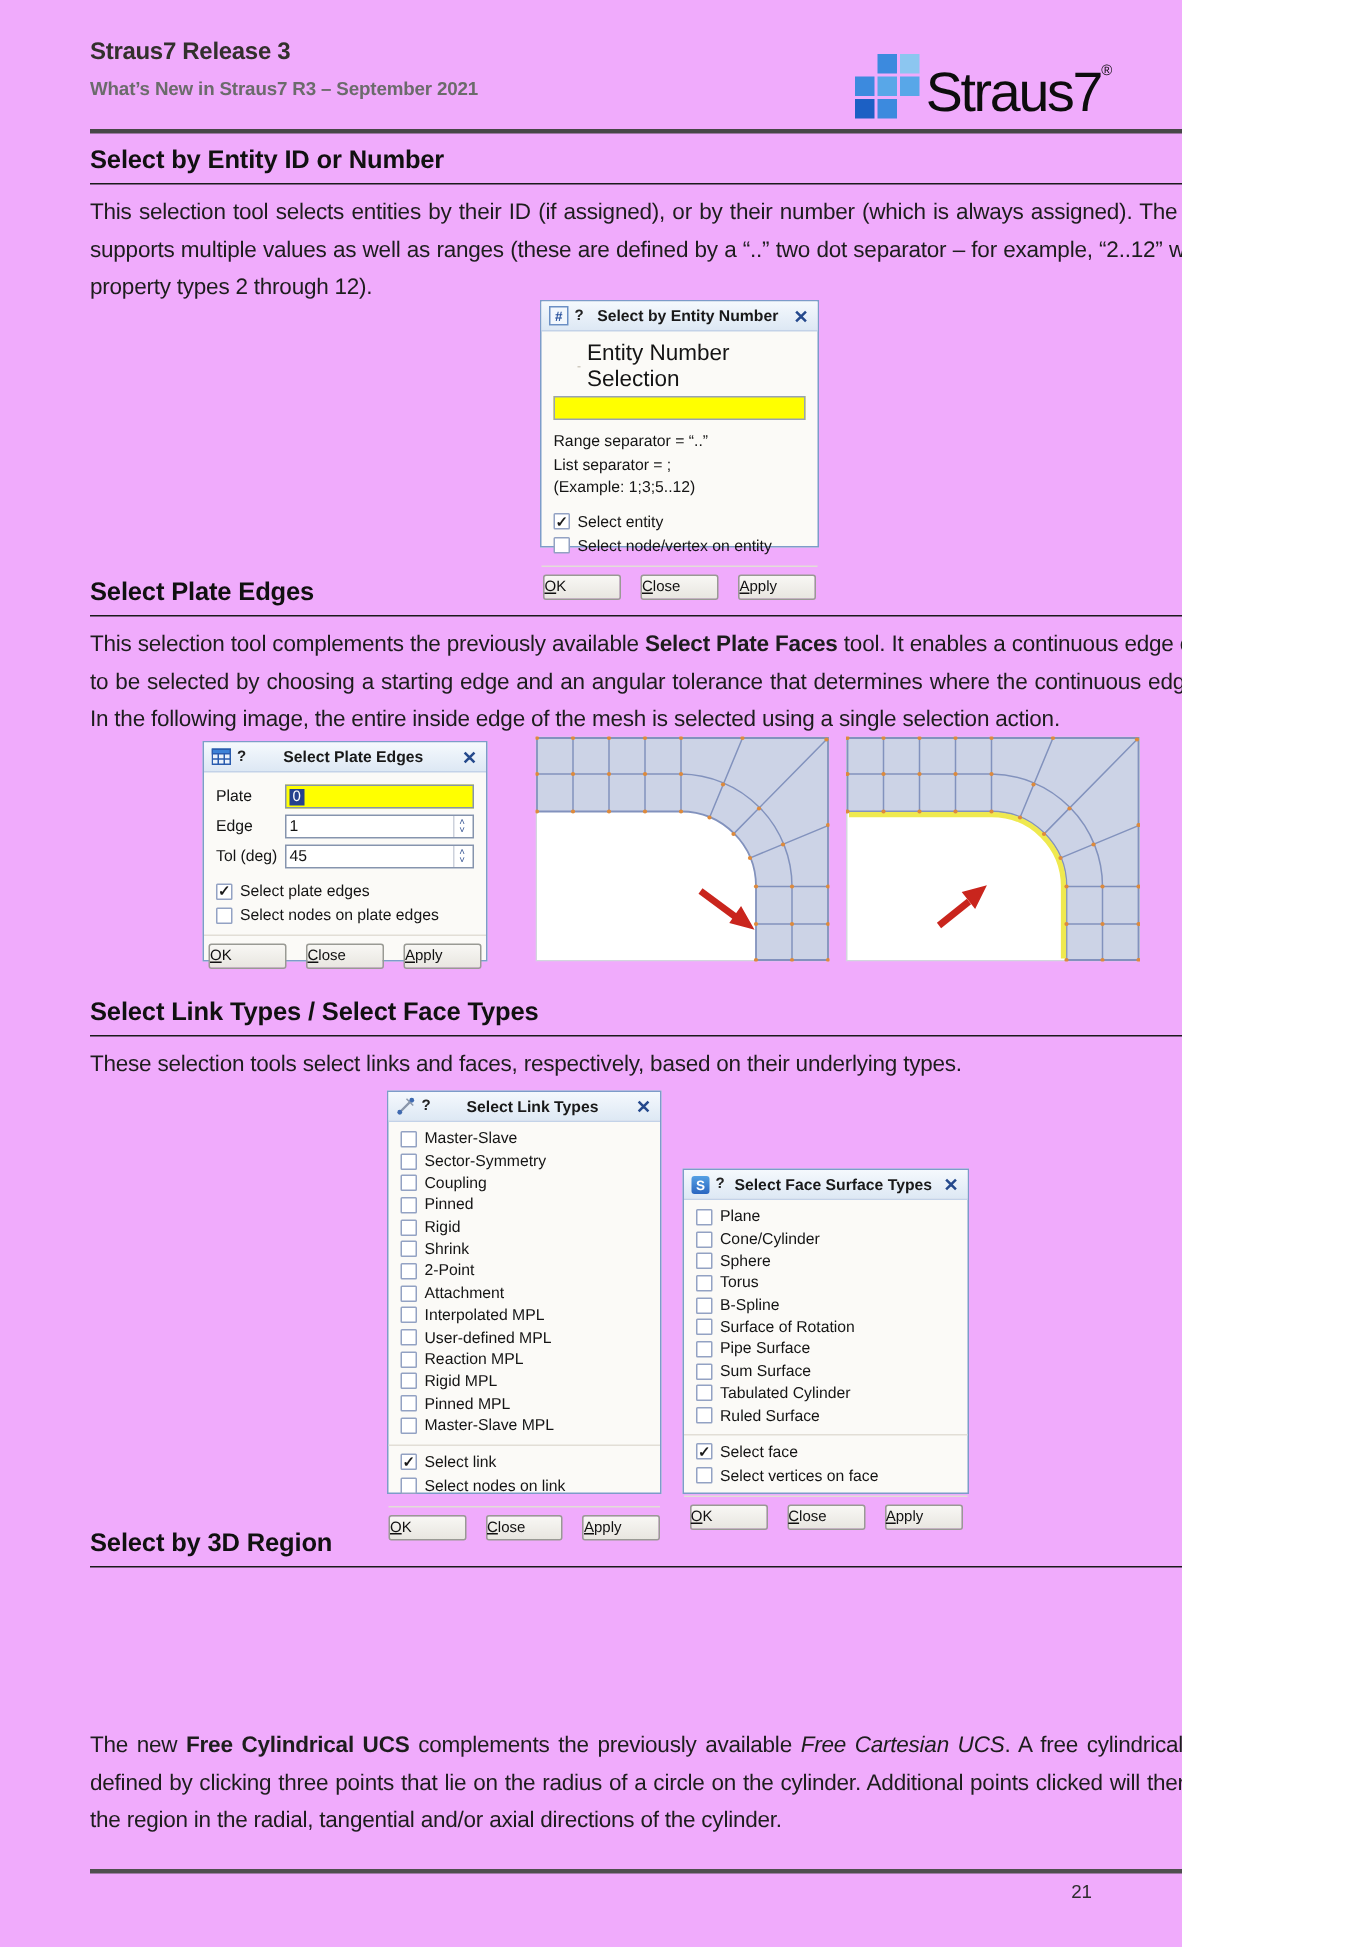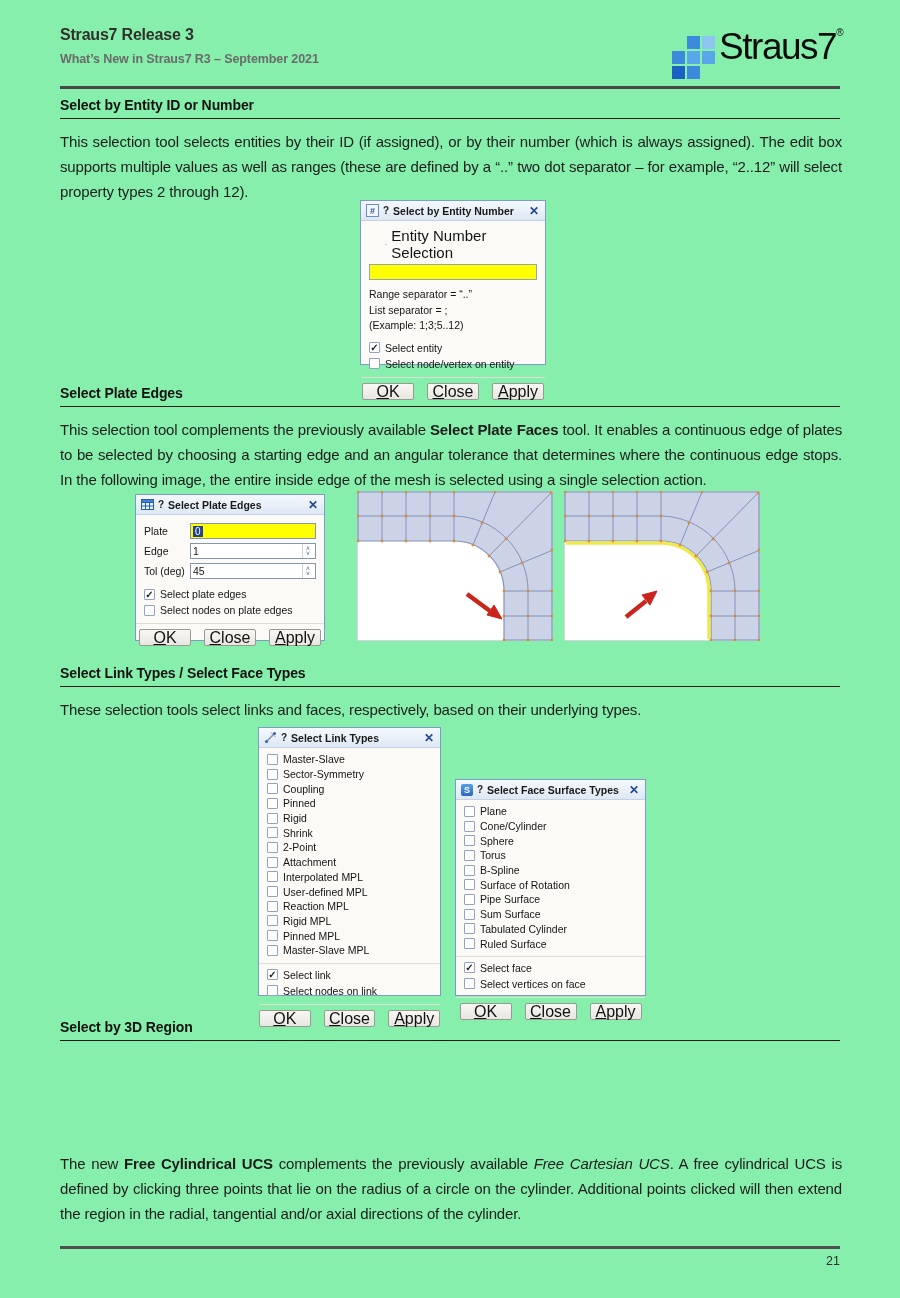--- a/index.html
+++ b/index.html
@@ -1,62 +1,62 @@
 <!DOCTYPE html>
 <html><head>
 <meta charset="utf-8">
 <style>
   * { margin:0; padding:0; box-sizing:border-box; }
   html,body { background:#ffffff; }
   .page {
-    position:relative; width:900px; height:1298px; background:#86efac;
+    position:relative; width:788px; height:1298px; background:#f0abfc;
     font-family:"Liberation Sans", sans-serif; color:#1d1d1d; overflow:hidden;
   }
   
   .hdr-title { position:absolute; left:60px; top:26px; font-size:16px; font-weight:bold; color:#32302c; letter-spacing:-0.2px; }
   .hdr-sub   { position:absolute; left:60px; top:52px; font-size:12.5px; color:#6b6b6b; letter-spacing:-0.1px;font-weight:bold; }
   .hdr-rule  { position:absolute; left:60px; top:86px; width:780px; height:2.5px; background:#474747; }
-  .logo { position:absolute; top:28px; right:58px; display:flex; align-items:flex-start; }
+  .logo { position:absolute; top:28px; right:48px; display:flex; align-items:flex-end; }
   .lgrid { position:relative; width:44px; height:44px; margin:8px 3px 0 0; }
   .lsq { position:absolute; width:13px; height:13px; }
   .logotype { font-size:37px; color:#0d0d0d; letter-spacing:-1.5px; line-height:1; }
   .logoreg { font-size:10px; vertical-align:top; color:#0d0d0d; }
   
-  .sec-h { position:absolute; left:60px; width:780px; font-size:14px; font-weight:bold; color:#111;
+  .sec-h { position:absolute; left:60px; width:780px; font-size:17px; font-weight:bold; color:#111;
            padding-bottom:5px; border-bottom:1.6px solid #1a1a1a; letter-spacing:-0.1px; }
   .para  { position:absolute; left:60px; width:782px; font-size:15px; line-height:25px;
            text-align:justify; color:#1d1d1d; letter-spacing:-0.15px; }
   .para .b { font-weight:bold; }
   .para .i { font-style:italic; }
   
   .ftr-rule { position:absolute; left:60px; top:1246px; width:780px; height:2.5px; background:#4f4f4f; }
   .pageno   { position:absolute; right:60px; top:1254px; font-size:12.5px; color:#2e2e2e; }
   
   .dlg { position:absolute; background:#fbfaf7; border:1px solid #7d9cc9; font-size:10.5px; color:#141414; }
   .tb  { height:20px; display:flex; align-items:center; gap:4px; padding:0 5px;
          background:linear-gradient(#f5f9fd,#dde8f4); border-bottom:1px solid #c3d2e8; }
-  .tb .ttl { flex:1; text-align:left; font-weight:bold; font-size:10.5px; color:#191919; }
+  .tb .ttl { flex:1; text-align:center; font-weight:bold; font-size:10.5px; color:#191919; }
   .tb .q { font-weight:bold; color:#222; font-size:10px; }
   .tb .x { color:#25498c; font-weight:bold; font-size:12px; line-height:1; padding:0 1px; cursor:default; }
   .hashic { width:13px; height:13px; border:1px solid #6b8fc4; background:#f2f7fd; color:#27509b;
             font-weight:bold; font-size:9px; display:flex; align-items:center; justify-content:center; flex:none; }
   .sic { width:12px; height:12px; background:linear-gradient(#55a0e4,#2a66c0); color:#fff; font-weight:bold;
          font-size:9px; text-align:center; line-height:12px; border-radius:2px; flex:none; }
   .grp { display:flex; align-items:center; gap:4px; margin:6px 24px 2px; font-size:15px; }
   .grp::before { content:""; width:3px; border-top:1px solid #cfcac0; }
   .grp::after  { content:""; flex:1;  border-top:1px solid #cfcac0; }
   .yinput { margin:3px 8px 7px; height:16px; background:#ffff00; border:1px solid #98a2b4; }
   .iline { margin:0 8px; height:15.5px; line-height:15.5px; }
   .cbrow { display:flex; align-items:center; gap:5px; margin:0 8px; height:16px; }
   .cb { width:11px; height:11px; background:#fff; border:1px solid #93a2c3; border-radius:1px; flex:none;
         display:flex; align-items:center; justify-content:center; font-size:10px; font-weight:bold; color:#1b1b1b; }
   .btnrow { display:flex; justify-content:center; gap:13px; padding:5px 0 0; border-top:1px solid #e2ded6; margin-top:5px; }
-  .btn { display:inline-block; width:52px; height:17px; line-height:15px; text-align:center;
+  .btn { display:inline-block; width:52px; height:17px; line-height:15px; text-align:left;
          background:linear-gradient(#f8f7f4,#e8e6e0); border:1px solid #999a94; border-radius:2px;
-         font-size:16px; color:#111; }
+         font-size:10px; color:#111; }
   .btn::first-letter { text-decoration:underline; }
   .frow { display:flex; align-items:center; margin:4px 8px; }
   .flab { width:46px; flex:none; }
   .fbox { flex:1; height:16px; border:1px solid #8694ad; background:#fff; display:flex; align-items:center; padding:0 2px; }
   .fbox.yellow { background:#ffff00; }
   .selval { background:#25418f; color:#fff; padding:0 2px; font-size:10px; }
   .spin { margin-left:auto; width:11px; align-self:stretch; border-left:1px solid #cdd2dc;
           display:flex; flex-direction:column; align-items:center; justify-content:center; color:#3c5a96;
           font-size:6.5px; line-height:5.5px; }
   .list { padding:4px 0 2px; }

